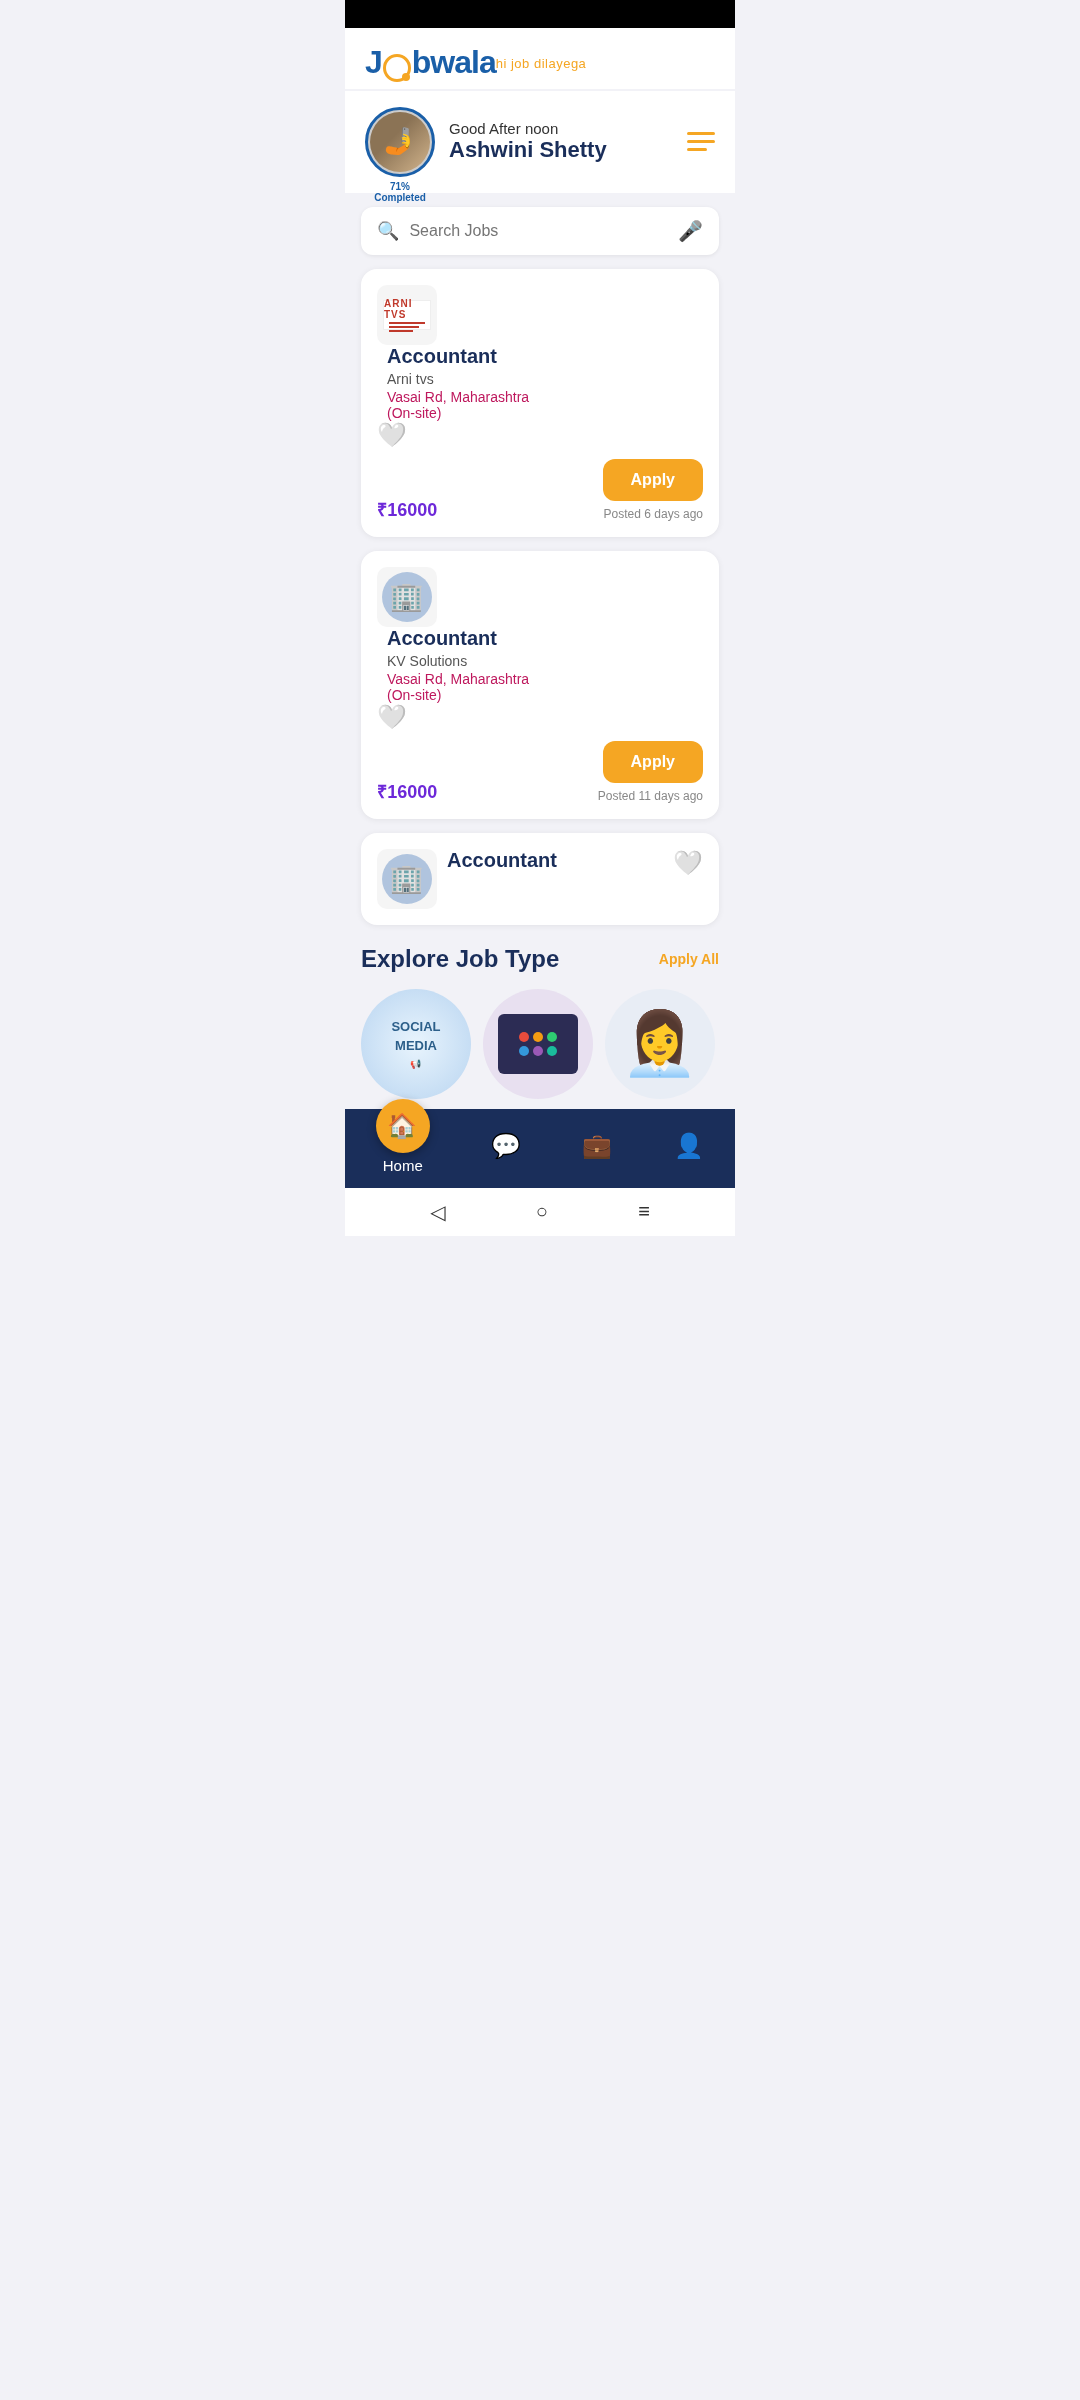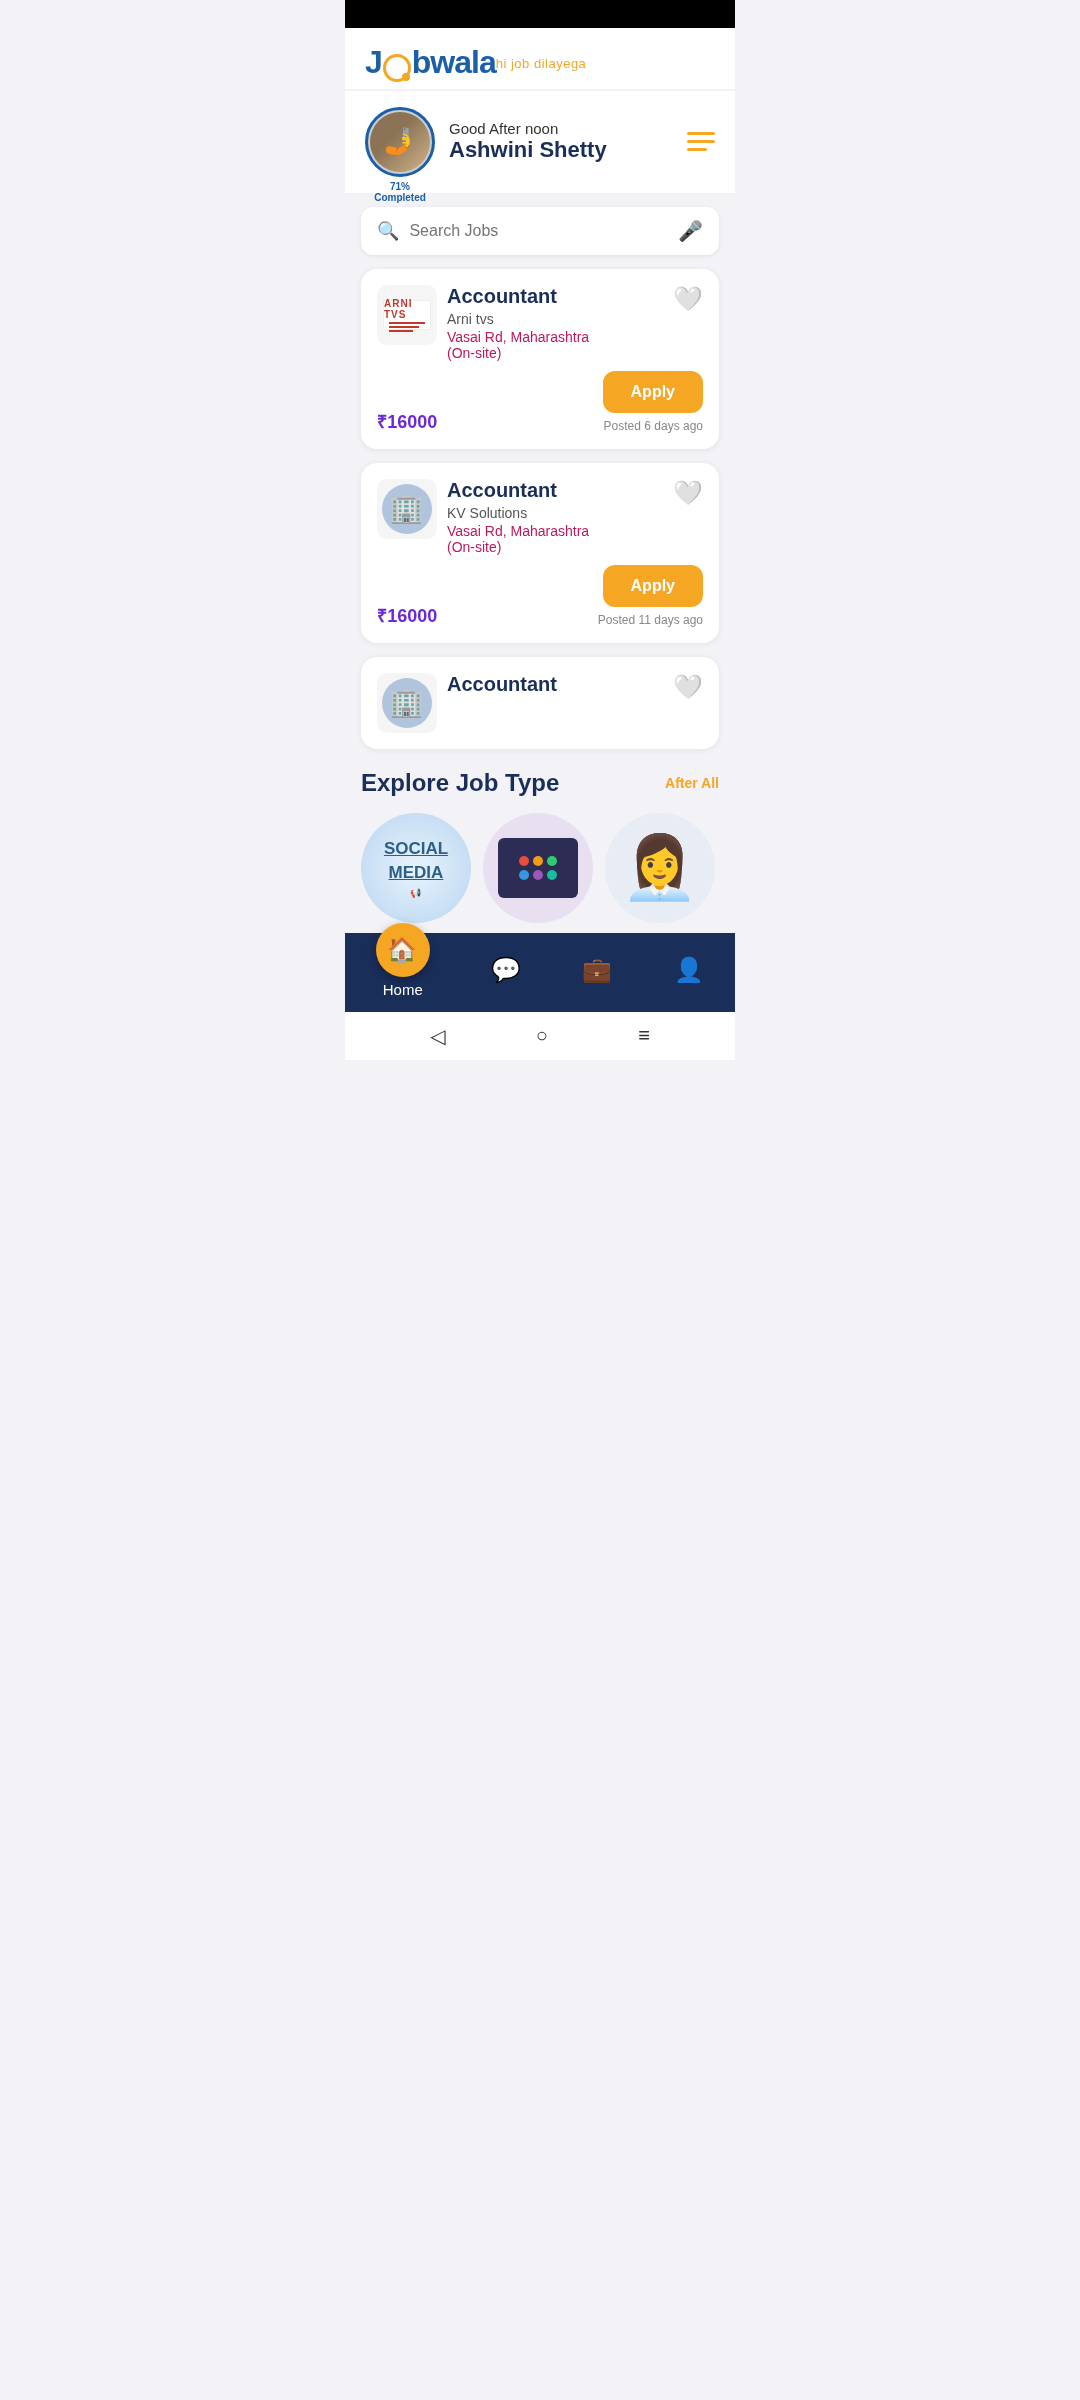--- a/index.html
+++ b/index.html
@@ -185,20 +185,21 @@
     .job-card {
       background: #fff;
       border-radius: 16px;
       padding: 16px;
       box-shadow: 0 1px 6px rgba(0,0,0,0.07);
     }
     .job-card-top {
       display: flex;
       align-items: flex-start;
       justify-content: space-between;
+      flex-direction: column;
     }
     .job-logo {
       width: 60px;
       height: 60px;
       border-radius: 10px;
       background: #f5f5f5;
       display: flex;
       align-items: center;
       justify-content: center;
       overflow: hidden;
@@ -535,27 +536,27 @@
       <div class="job-title">Accountant</div>
     </div>
     <span class="heart-icon">🤍</span>
   </div>
 
 </div>
 
 <div class="explore-section">
   <div class="explore-header">
     <span class="explore-title">Explore Job Type</span>
-    <span class="view-all">After All</span>
+    <span class="view-all">Apply All</span>
   </div>
   <div class="explore-cards">
 
     <div class="explore-card explore-card-social">
       <div style="text-align:center;padding:10px;">
-        <div style="font-size:17px;font-weight:900;color:#2c5f8a;line-height:1.4;text-decoration:underline;">
+        <div style="font-size:13px;font-weight:900;color:#2c5f8a;line-height:1.4;">
           SOCIAL<br>MEDIA
         </div>
         <div style="font-size:9px;color:#5a8ab0;margin-top:4px;">
           📢
         </div>
       </div>
     </div>
 
     <div class="explore-card explore-card-design">
       <div class="design-screen">

